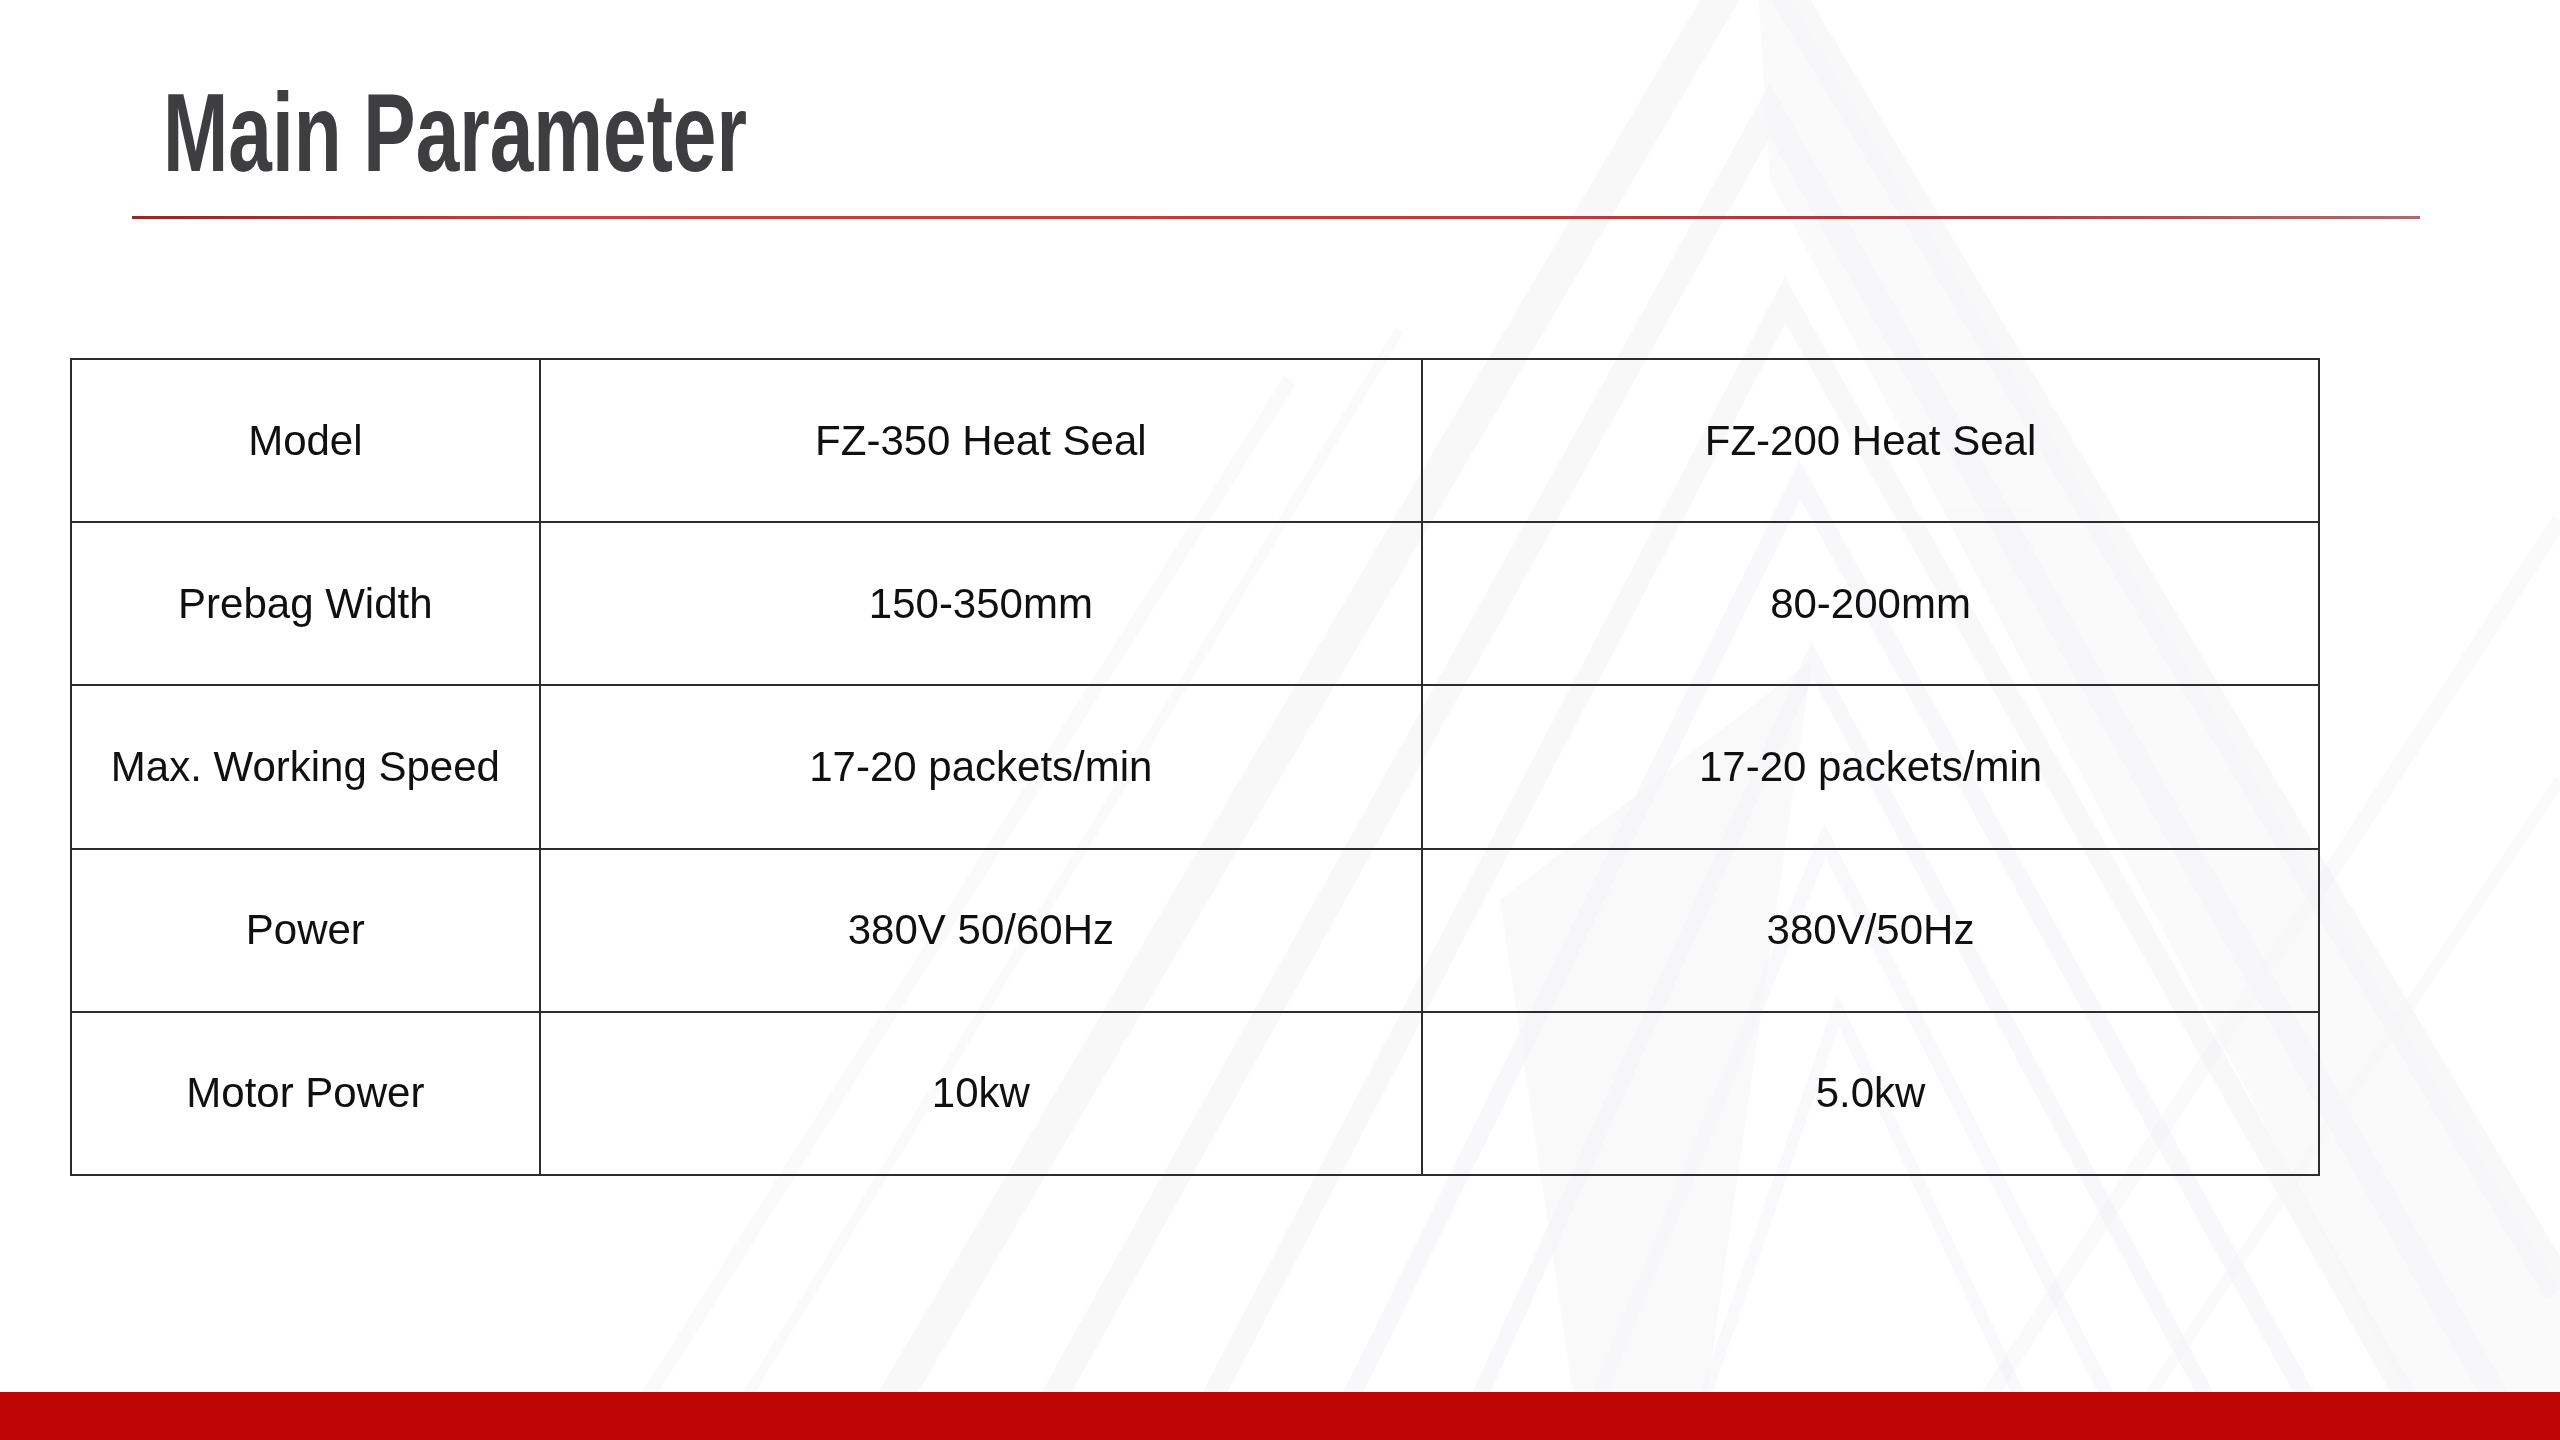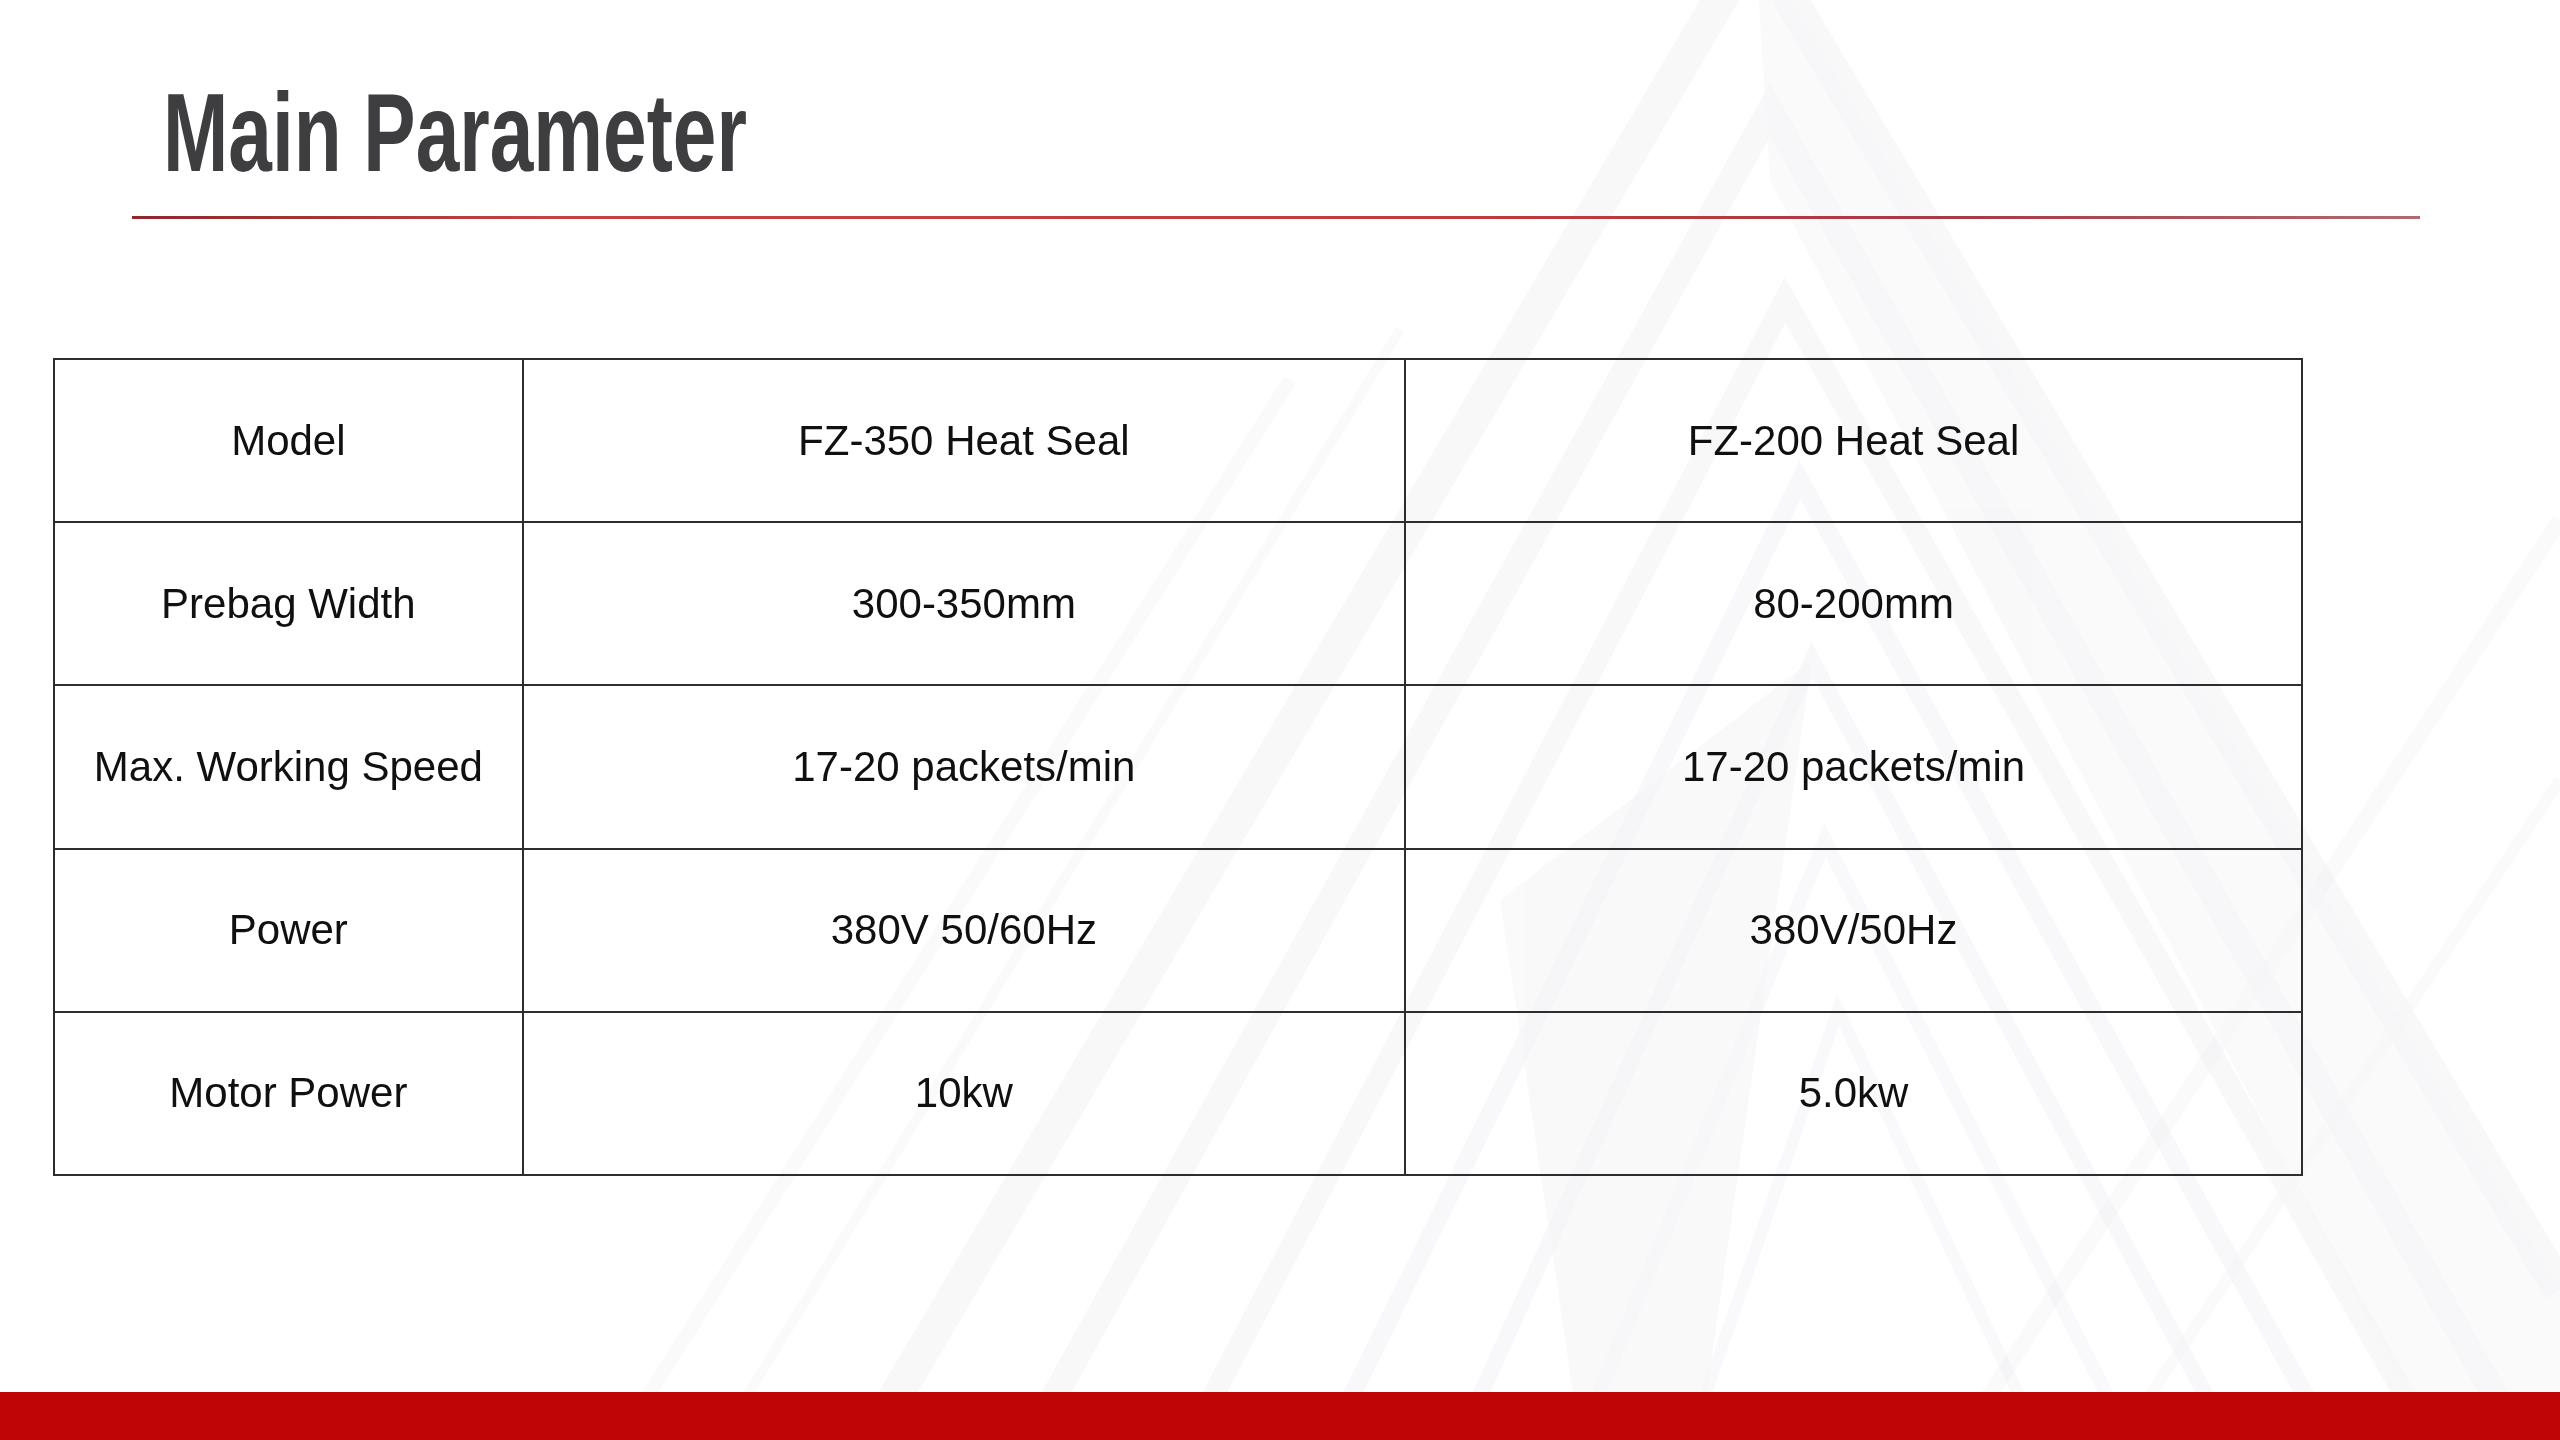--- a/index.html
+++ b/index.html
@@ -17,21 +17,21 @@
     font-size:112px;font-weight:bold;color:#3e3e40;
     line-height:1.05;white-space:nowrap;
     transform:scaleX(.70);transform-origin:left top;
     letter-spacing:0px;
   }
   .title-underline{
     position:absolute;left:132px;top:216px;width:2288px;height:3px;
     background:linear-gradient(90deg,#8e282c 0%,#c24343 18%,#c13c3c 55%,#a83a44 80%,#b06a70 100%);
   }
   .spec-table{
-    position:absolute;left:53px;top:358px;width:2250px;height:818px;
+    position:absolute;left:70px;top:358px;width:2250px;height:818px;
     border-collapse:collapse;table-layout:fixed;
     font-size:42px;color:#101010;
   }
   .spec-table td{
     border:2px solid #2d2d2d;
     text-align:center;vertical-align:middle;
     padding:0 8px;
     background:transparent;
     white-space:nowrap;
     overflow:hidden;
@@ -77,21 +77,21 @@
       <col class="col-b">
   </colgroup>
   <tbody>
     <tr>
       <td>Model</td>
       <td>FZ-350 Heat Seal</td>
       <td>FZ-200 Heat Seal</td>
     </tr>
     <tr>
       <td>Prebag Width</td>
-      <td>300-350mm</td>
+      <td>150-350mm</td>
       <td>80-200mm</td>
     </tr>
     <tr>
       <td>Max. Working Speed</td>
       <td>17-20 packets/min</td>
       <td>17-20 packets/min</td>
     </tr>
     <tr>
       <td>Power</td>
       <td>380V 50/60Hz</td>

